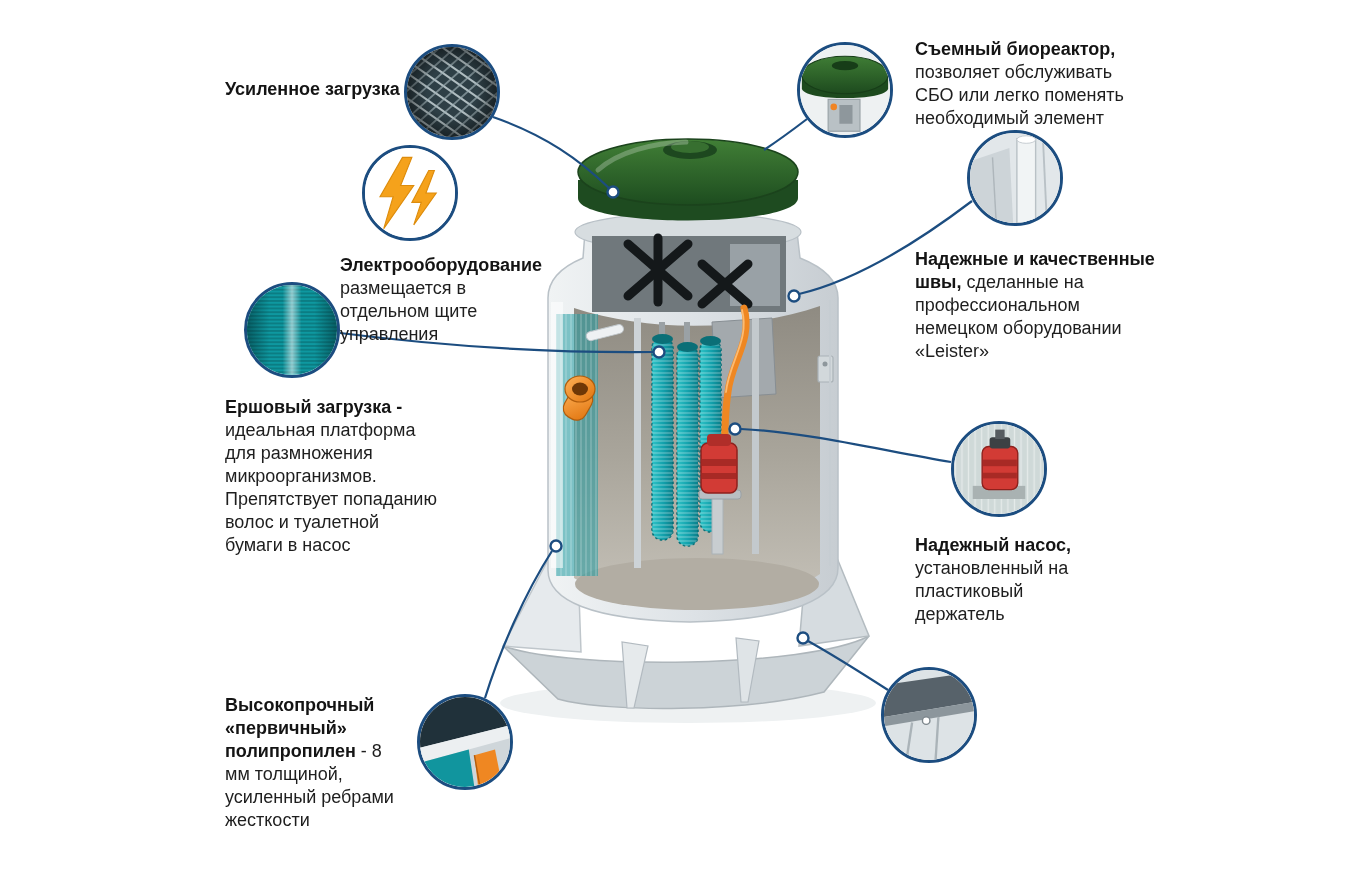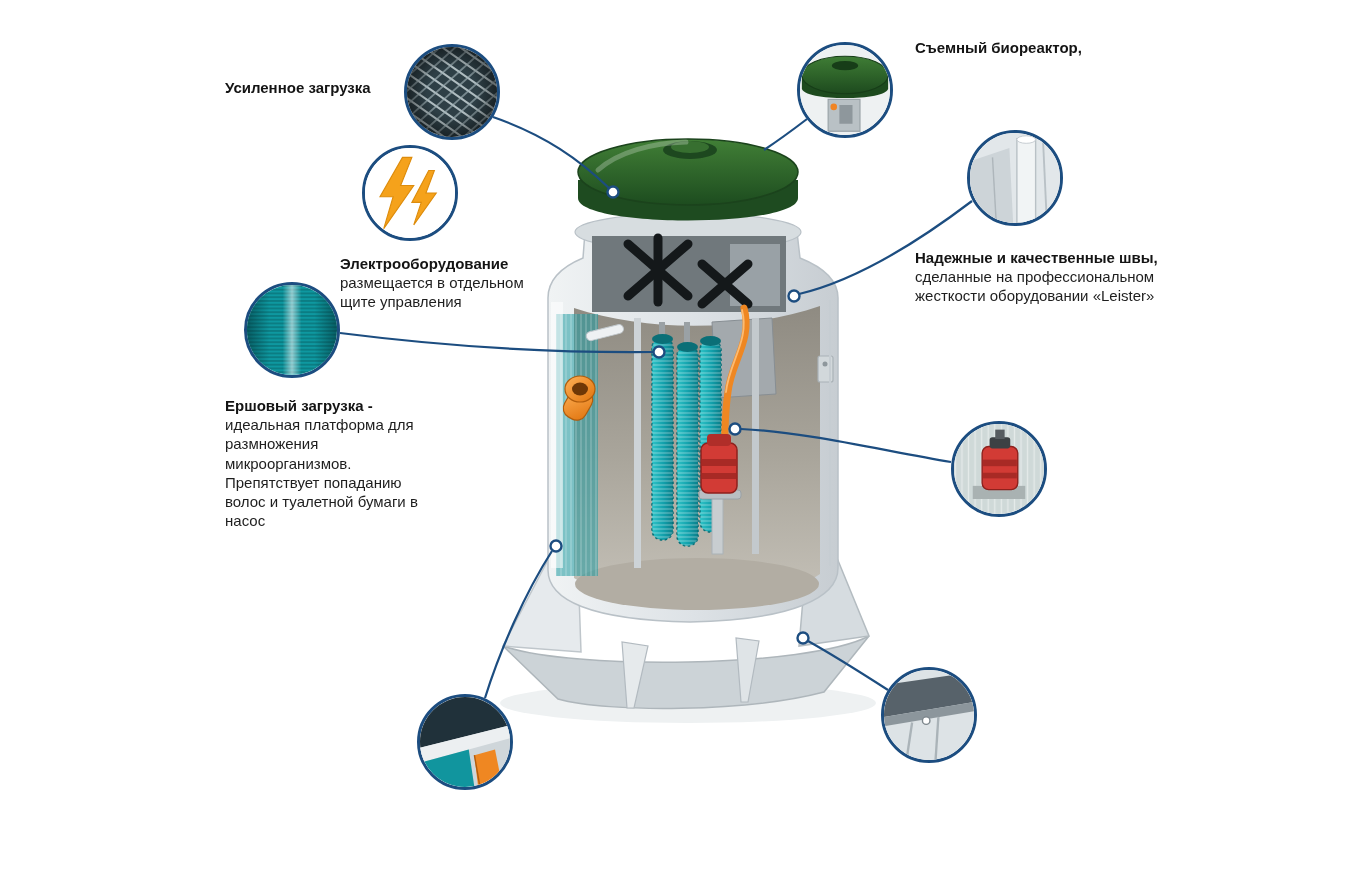--- a/index.html
+++ b/index.html
@@ -11,21 +11,21 @@
   body{font-family:"Liberation Sans","DejaVu Sans",sans-serif;}
   #stage{position:relative;width:1366px;height:873px;background:#fff;overflow:hidden}
   svg.scene{position:absolute;left:0;top:0;z-index:1}
   .connector{fill:none;stroke:var(--accent);stroke-width:2.2}
   .dot{fill:#ffffff;stroke:var(--accent);stroke-width:2.4}
   .callout-circle{
     position:absolute;width:96px;height:96px;border-radius:50%;
     border:3px solid var(--accent);background:#fff;overflow:hidden;z-index:3;
   }
   .callout-circle svg{display:block;width:100%;height:100%}
-  .label{position:absolute;font-size:15px;line-height:1.28;color:var(--text);z-index:3}
+  .label{position:absolute;font-size:18px;line-height:1.28;color:var(--text);z-index:3}
   .label b{font-weight:bold;color:#141414}
   .label .bt{display:block}
 </style>
 </head>
 <body>
 
 <div id="stage">
 
   <svg class="scene" width="1366" height="873" viewBox="0 0 1366 873">
     <defs>
@@ -297,23 +297,32 @@
     <span>размещается в отдельном щите управления</span>
   </div>
 
   <div class="label" style="left:225px;top:396px;width:215px">
     <b class="bt">Ершовый загрузка -</b>
     <span>идеальная платформа для размножения микроорганизмов. Препятствует попаданию волос и туалетной бумаги в насос</span>
   </div>
 
   <div class="label" style="left:915px;top:38px;width:225px">
     <b class="bt">Съемный биореактор,</b>
+    <span>позволяет обслуживать СБО или легко поменять необходимый элемент</span>
   </div>
 
   <div class="label" style="left:915px;top:248px;width:248px">
     <b>Надежные и качественные швы,</b>
-    <span>сделанные на профессиональном жесткости оборудовании «Leister»</span>
-  </div>
-
-
+    <span>сделанные на профессиональном немецком оборудовании «Leister»</span>
+  </div>
+
+  <div class="label" style="left:915px;top:534px;width:195px">
+    <b>Надежный насос,</b>
+    <span>установленный на пластиковый держатель</span>
+  </div>
+
+  <div class="label" style="left:225px;top:694px;width:178px">
+    <b>Высокопрочный «первичный» полипропилен</b>
+    <span>- 8 мм толщиной, усиленный ребрами жесткости</span>
+  </div>
 
 
 </div>
 
 </body></html>

